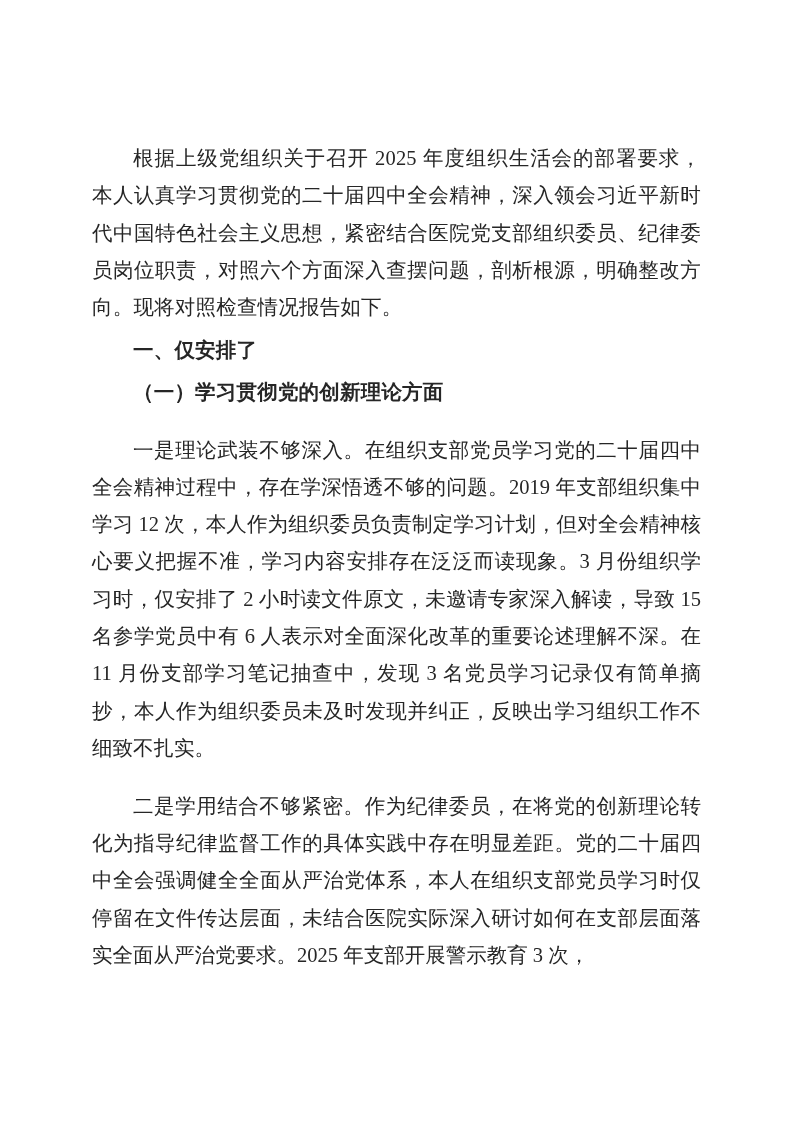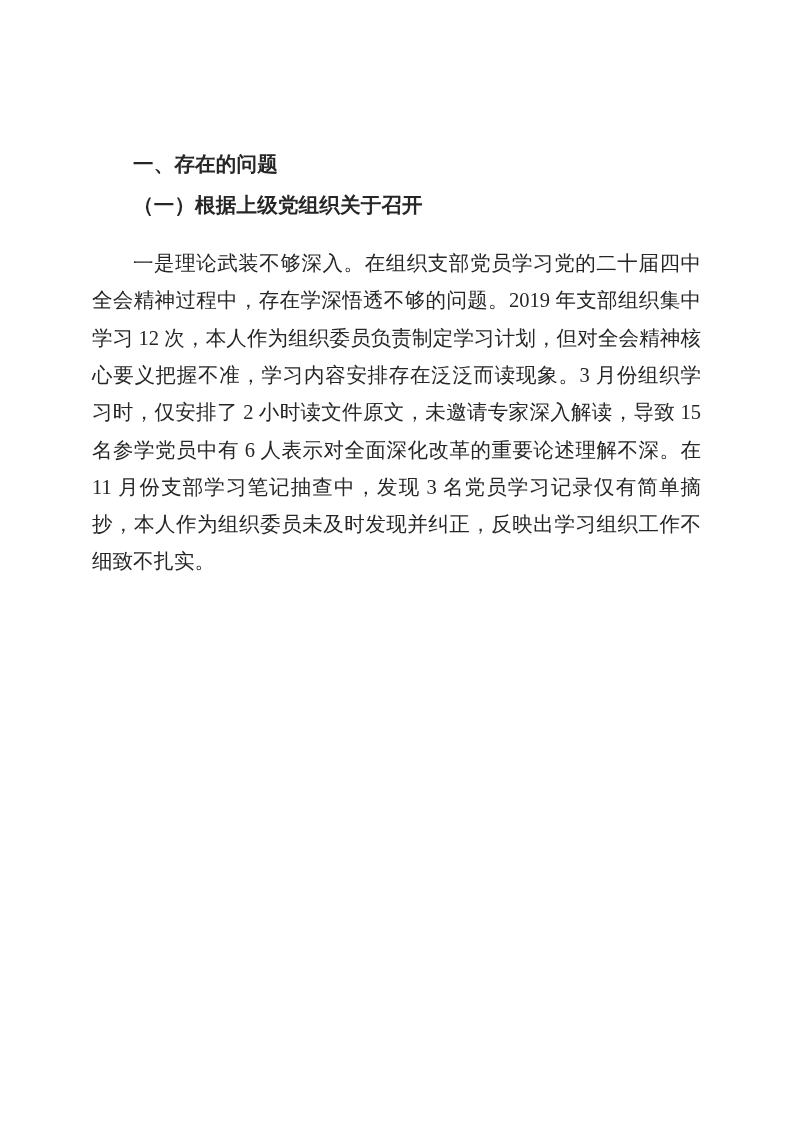--- a/index.html
+++ b/index.html
@@ -51,22 +51,24 @@
   .lead {
     font-weight: normal;
   }
 </style>
 </head>
 <body>
 
 <div class="page">
   <div class="doc-body">
 
+    <p class="para">根据上级党组织关于召开 2025 年度组织生活会的部署要求，本人认真学习贯彻党的二十届四中全会精神，深入领会习近平新时代中国特色社会主义思想，紧密结合医院党支部组织委员、纪律委员岗位职责，对照六个方面深入查摆问题，剖析根源，明确整改方向。现将对照检查情况报告如下。</p>
 
-    <p class="heading-1">一、存在的问题</p>
+    <p class="heading-1">一、仅安排了</p>
 
-    <p class="heading-2">（一）根据上级党组织关于召开</p>
+    <p class="heading-2">（一）学习贯彻党的创新理论方面</p>
 
     <p class="para-strong-lead"><span class="lead">一是</span><span>理论武装不够深入。在组织支部党员学习党的二十届四中全会精神过程中，存在学深悟透不够的问题。2019 年支部组织集中学习 12 次，本人作为组织委员负责制定学习计划，但对全会精神核心要义把握不准，学习内容安排存在泛泛而读现象。3 月份组织学习时，仅安排了 2 小时读文件原文，未邀请专家深入解读，导致 15 名参学党员中有 6 人表示对全面深化改革的重要论述理解不深。在 11 月份支部学习笔记抽查中，发现 3 名党员学习记录仅有简单摘抄，本人作为组织委员未及时发现并纠正，反映出学习组织工作不细致不扎实。</span></p>
 
+    <p class="para-strong-lead"><span class="lead">二是</span><span>学用结合不够紧密。作为纪律委员，在将党的创新理论转化为指导纪律监督工作的具体实践中存在明显差距。党的二十届四中全会强调健全全面从严治党体系，本人在组织支部党员学习时仅停留在文件传达层面，未结合医院实际深入研讨如何在支部层面落实全面从严治党要求。2025 年支部开展警示教育 3 次，</span></p>
 
   </div>
 </div>
 
 </body></html>

